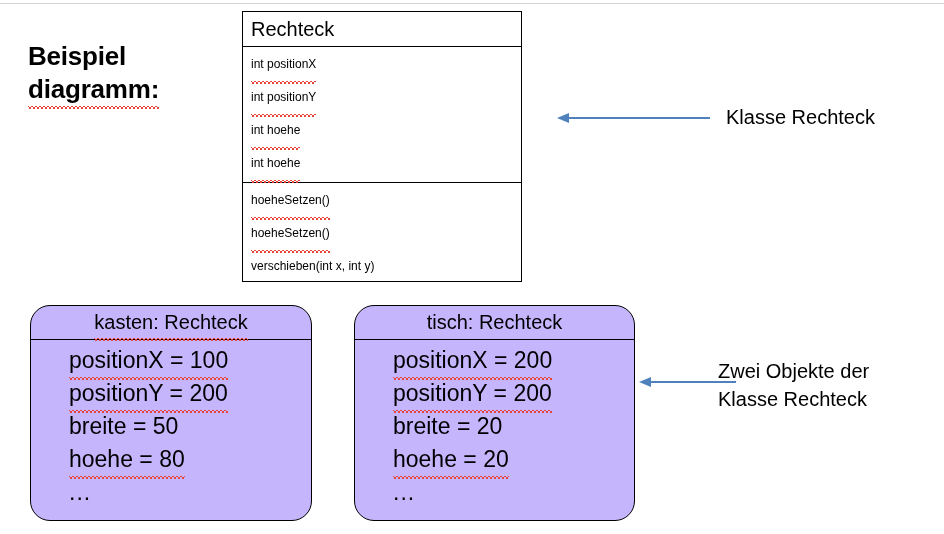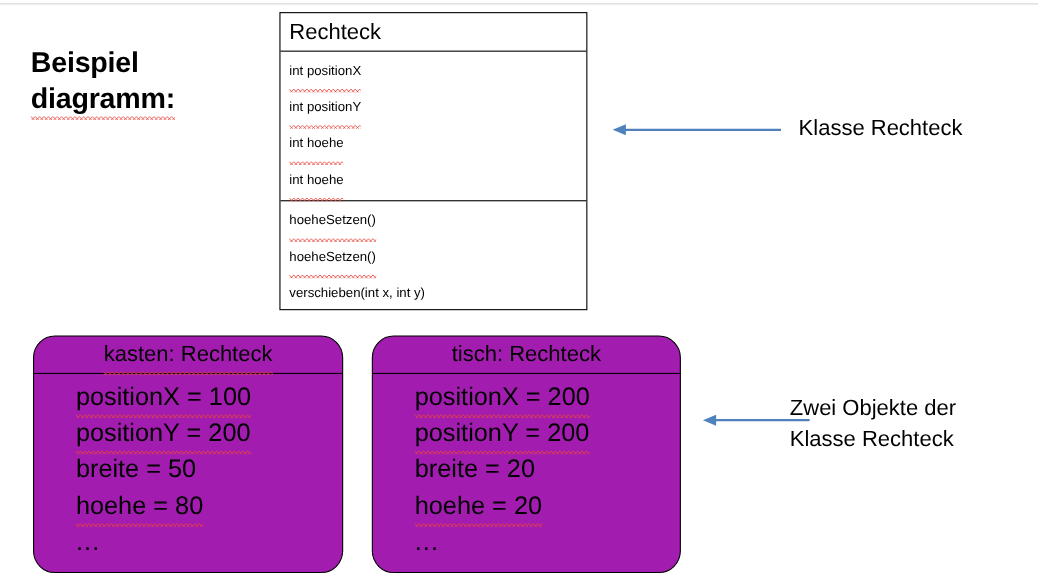--- a/index.html
+++ b/index.html
@@ -45,21 +45,20 @@
   
   .class-box {
     position: absolute;
     left: 242px;
     top: 11px;
     width: 280px;
     height: 271px;
     border: 1.6px solid #000000;
     box-sizing: border-box;
     background: #ffffff;
-    margin-left: 12px;
   }
   .class-name-row {
     height: 35px;
     line-height: 35px;
     padding-left: 8px;
     font-size: 20px;
     color: #000000;
     border-bottom: 1.6px solid #000000;
     box-sizing: border-box;
     white-space: nowrap;
@@ -81,24 +80,24 @@
   }
 
   
   .object-box {
     position: absolute;
     top: 305px;
     height: 216px;
     border: 1.6px solid #000000;
     border-radius: 20px;
     box-sizing: border-box;
-    background: #a21caf;
+    background: #c4b5fd;
   }
   .object-box.obj-1 { left: 30px;  width: 282px; }
-  .object-box.obj-2 { left: 338px; width: 281px; }
+  .object-box.obj-2 { left: 354px; width: 281px; }
 
   .object-title {
     height: 34px;
     line-height: 32px;
     text-align: center;
     font-size: 20px;
     color: #000000;
     border-bottom: 1.6px solid #000000;
     box-sizing: border-box;
     white-space: nowrap;

